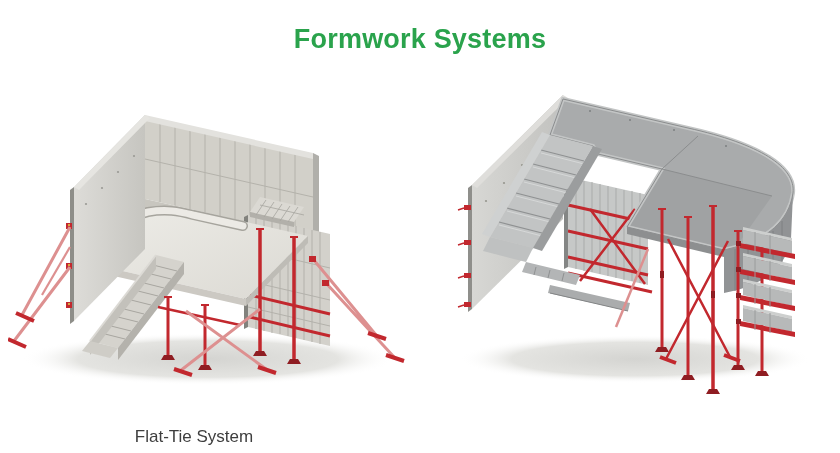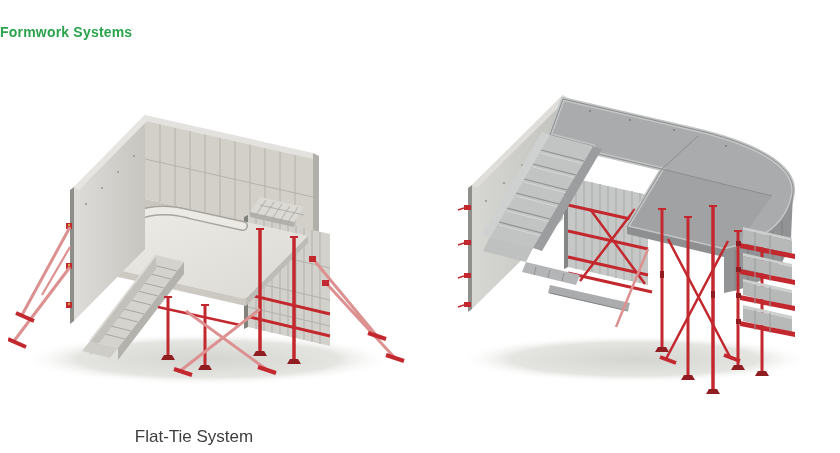--- a/index.html
+++ b/index.html
@@ -1,20 +1,20 @@
 <!DOCTYPE html>
 <html style="--c-background: #ffffff; --c-title-green: #2aa34c; --c-caption-gray: #3e3e3e; --c-red: #c2282e; --c-red-dark: #8f1d22; --c-red-light: #dd9090; --c-panel-light: #e9e8e3; --c-panel-mid: #cdcbc5; --c-panel-shadow: #b4b2ac; --c-deck-gray: #a9abac; --c-deck-edge: #c3c5c5; --c-shadow: #d9d9d6;"><head>
 <meta charset="utf-8">
 <style>
   html,body{margin:0;padding:0;background:#ffffff;}
   body{width:840px;height:453px;position:relative;overflow:hidden;
        font-family:"Liberation Sans","DejaVu Sans",sans-serif;}
   .page{position:absolute;inset:0;background:var(--c-background,#fff);}
-  .page-title{position:absolute;top:24px;left:0;width:840px;text-align:left;
-      font-size:14px;font-weight:bold;color:var(--c-title-green,#2aa34c);letter-spacing:.2px;}
+  .page-title{position:absolute;top:24px;left:0;width:840px;text-align:center;
+      font-size:27px;font-weight:bold;color:var(--c-title-green,#2aa34c);letter-spacing:.2px;}
   .figure{position:absolute;width:400px;height:342px;}
   .figure.left{left:8px;top:58px;}
   .figure.right{left:430px;top:58px;}
   .figure svg{width:400px;height:342px;display:block;}
   .caption{position:absolute;top:427px;width:360px;text-align:center;
       font-size:17px;color:var(--c-caption-gray,#3e3e3e);}
   .caption.left{left:14px;}
   .caption.right{left:443px;}
 </style>
 </head>

